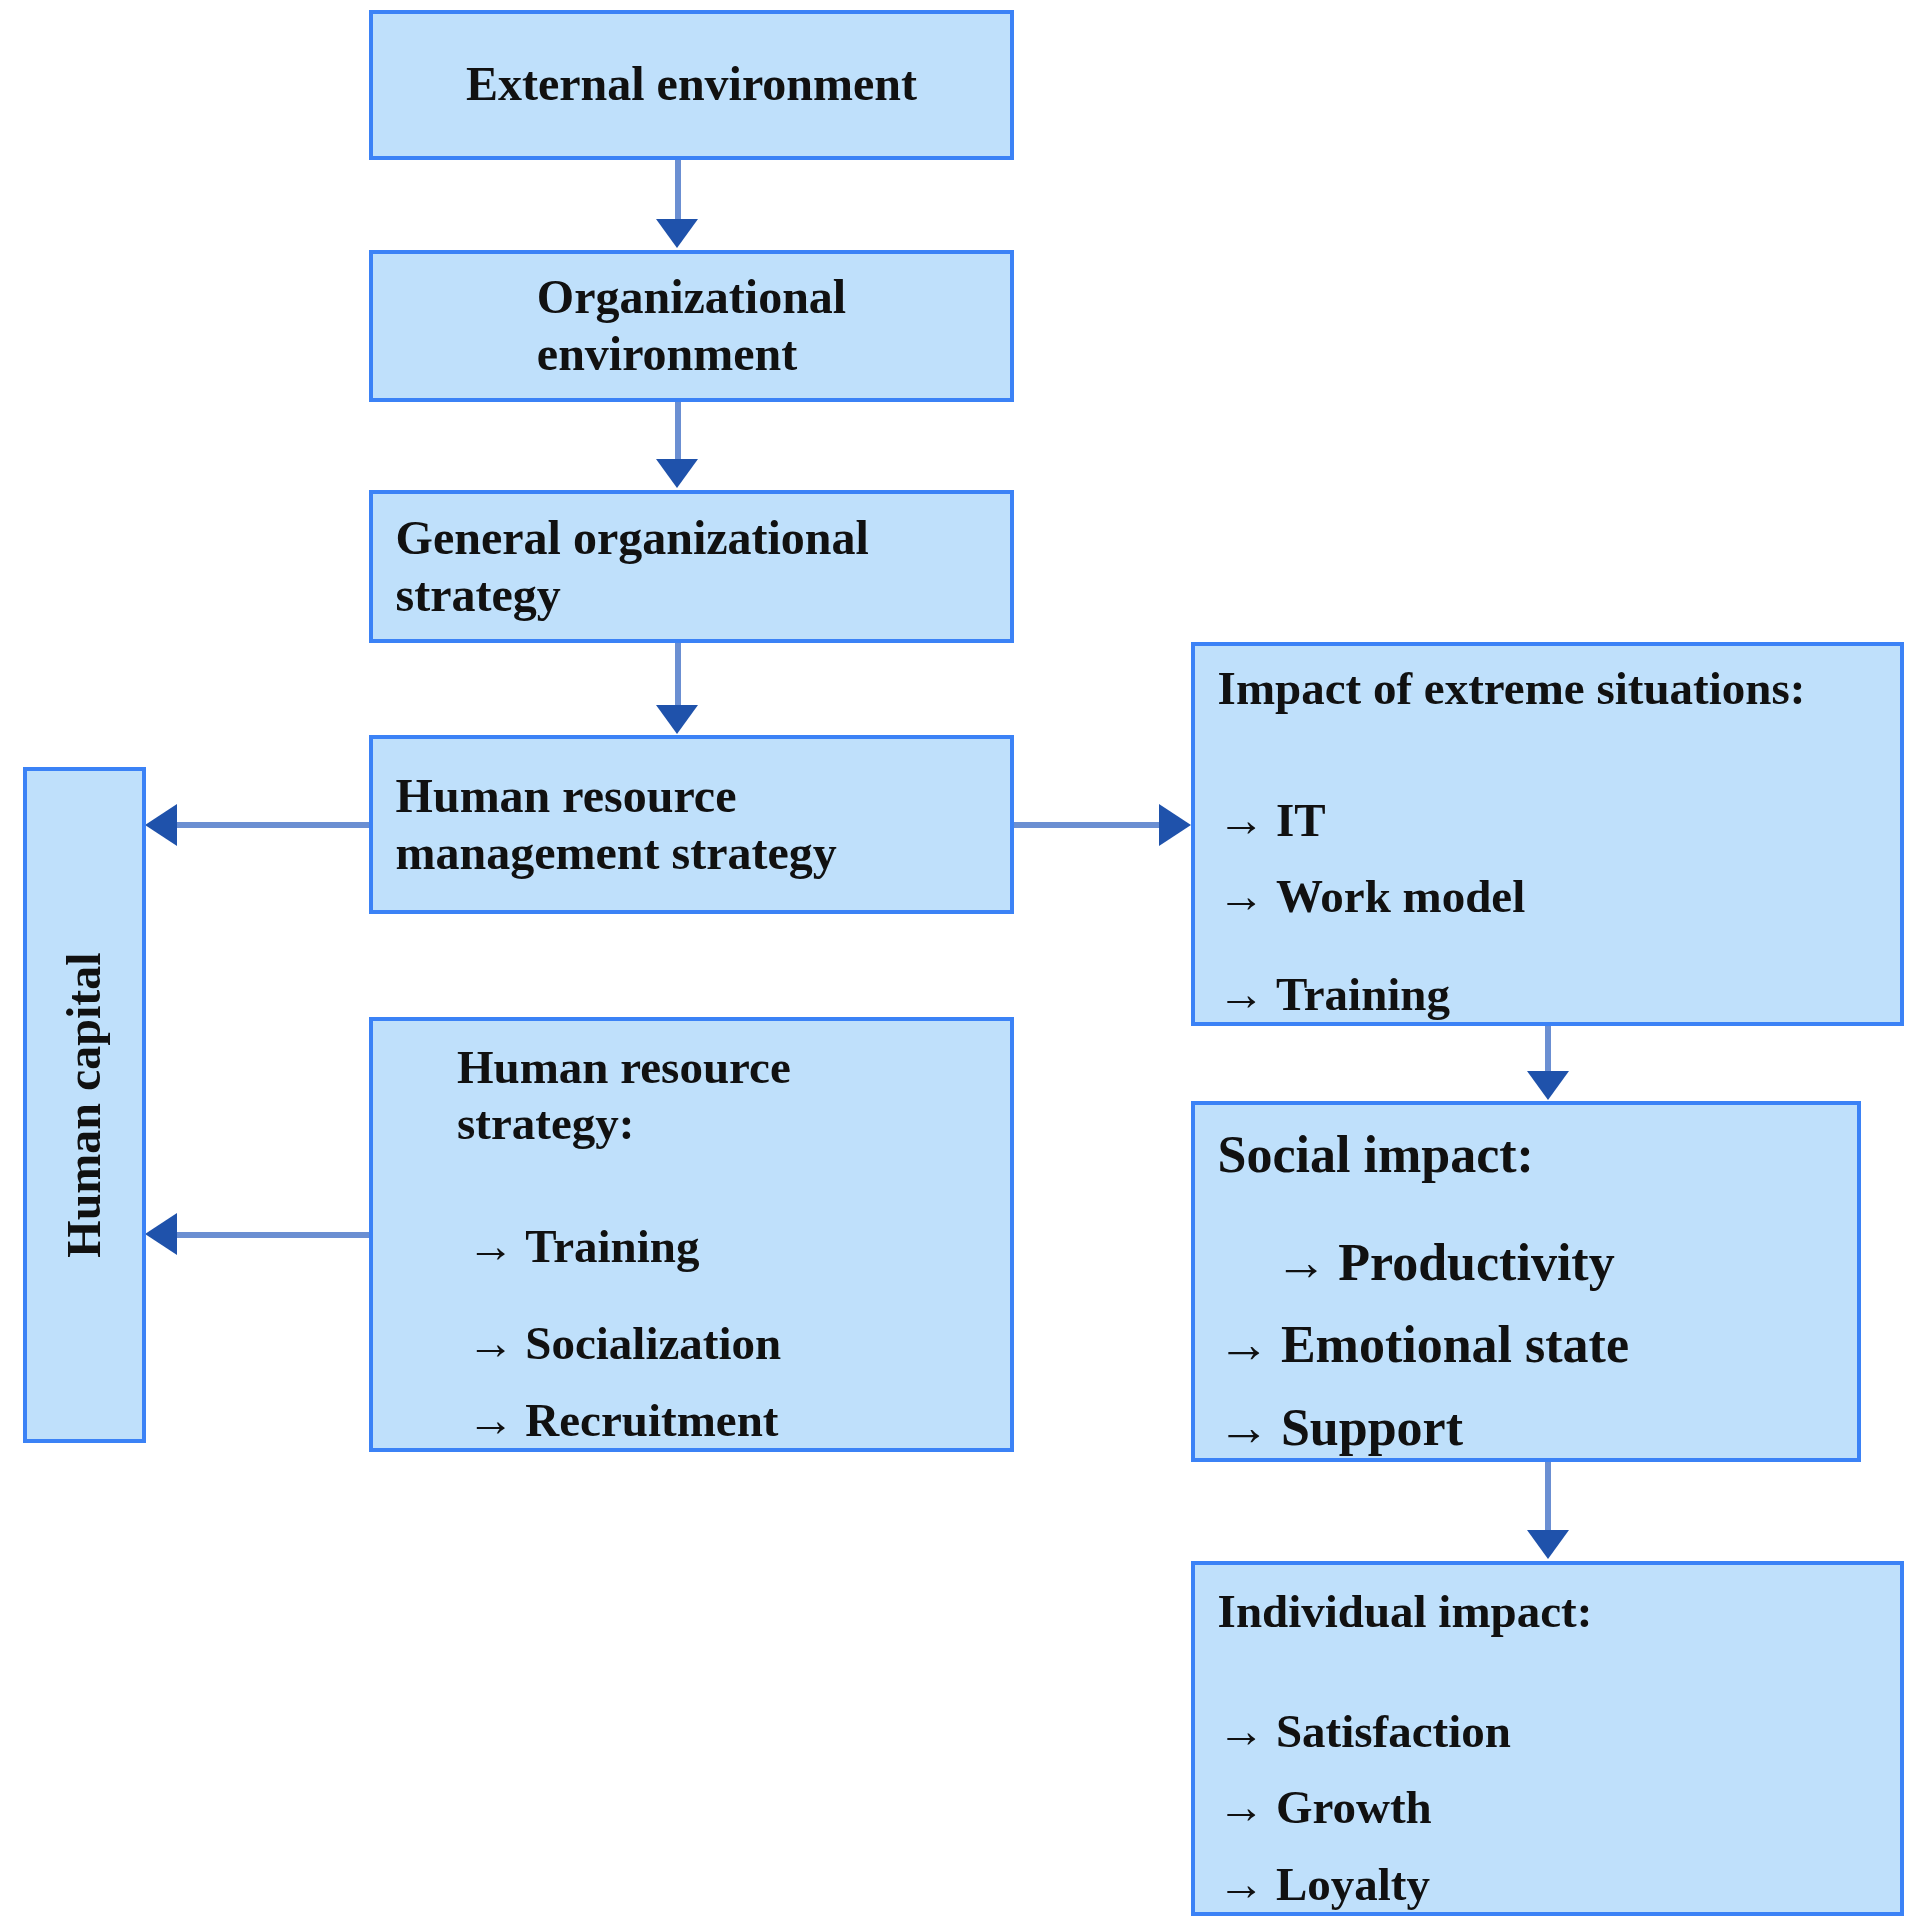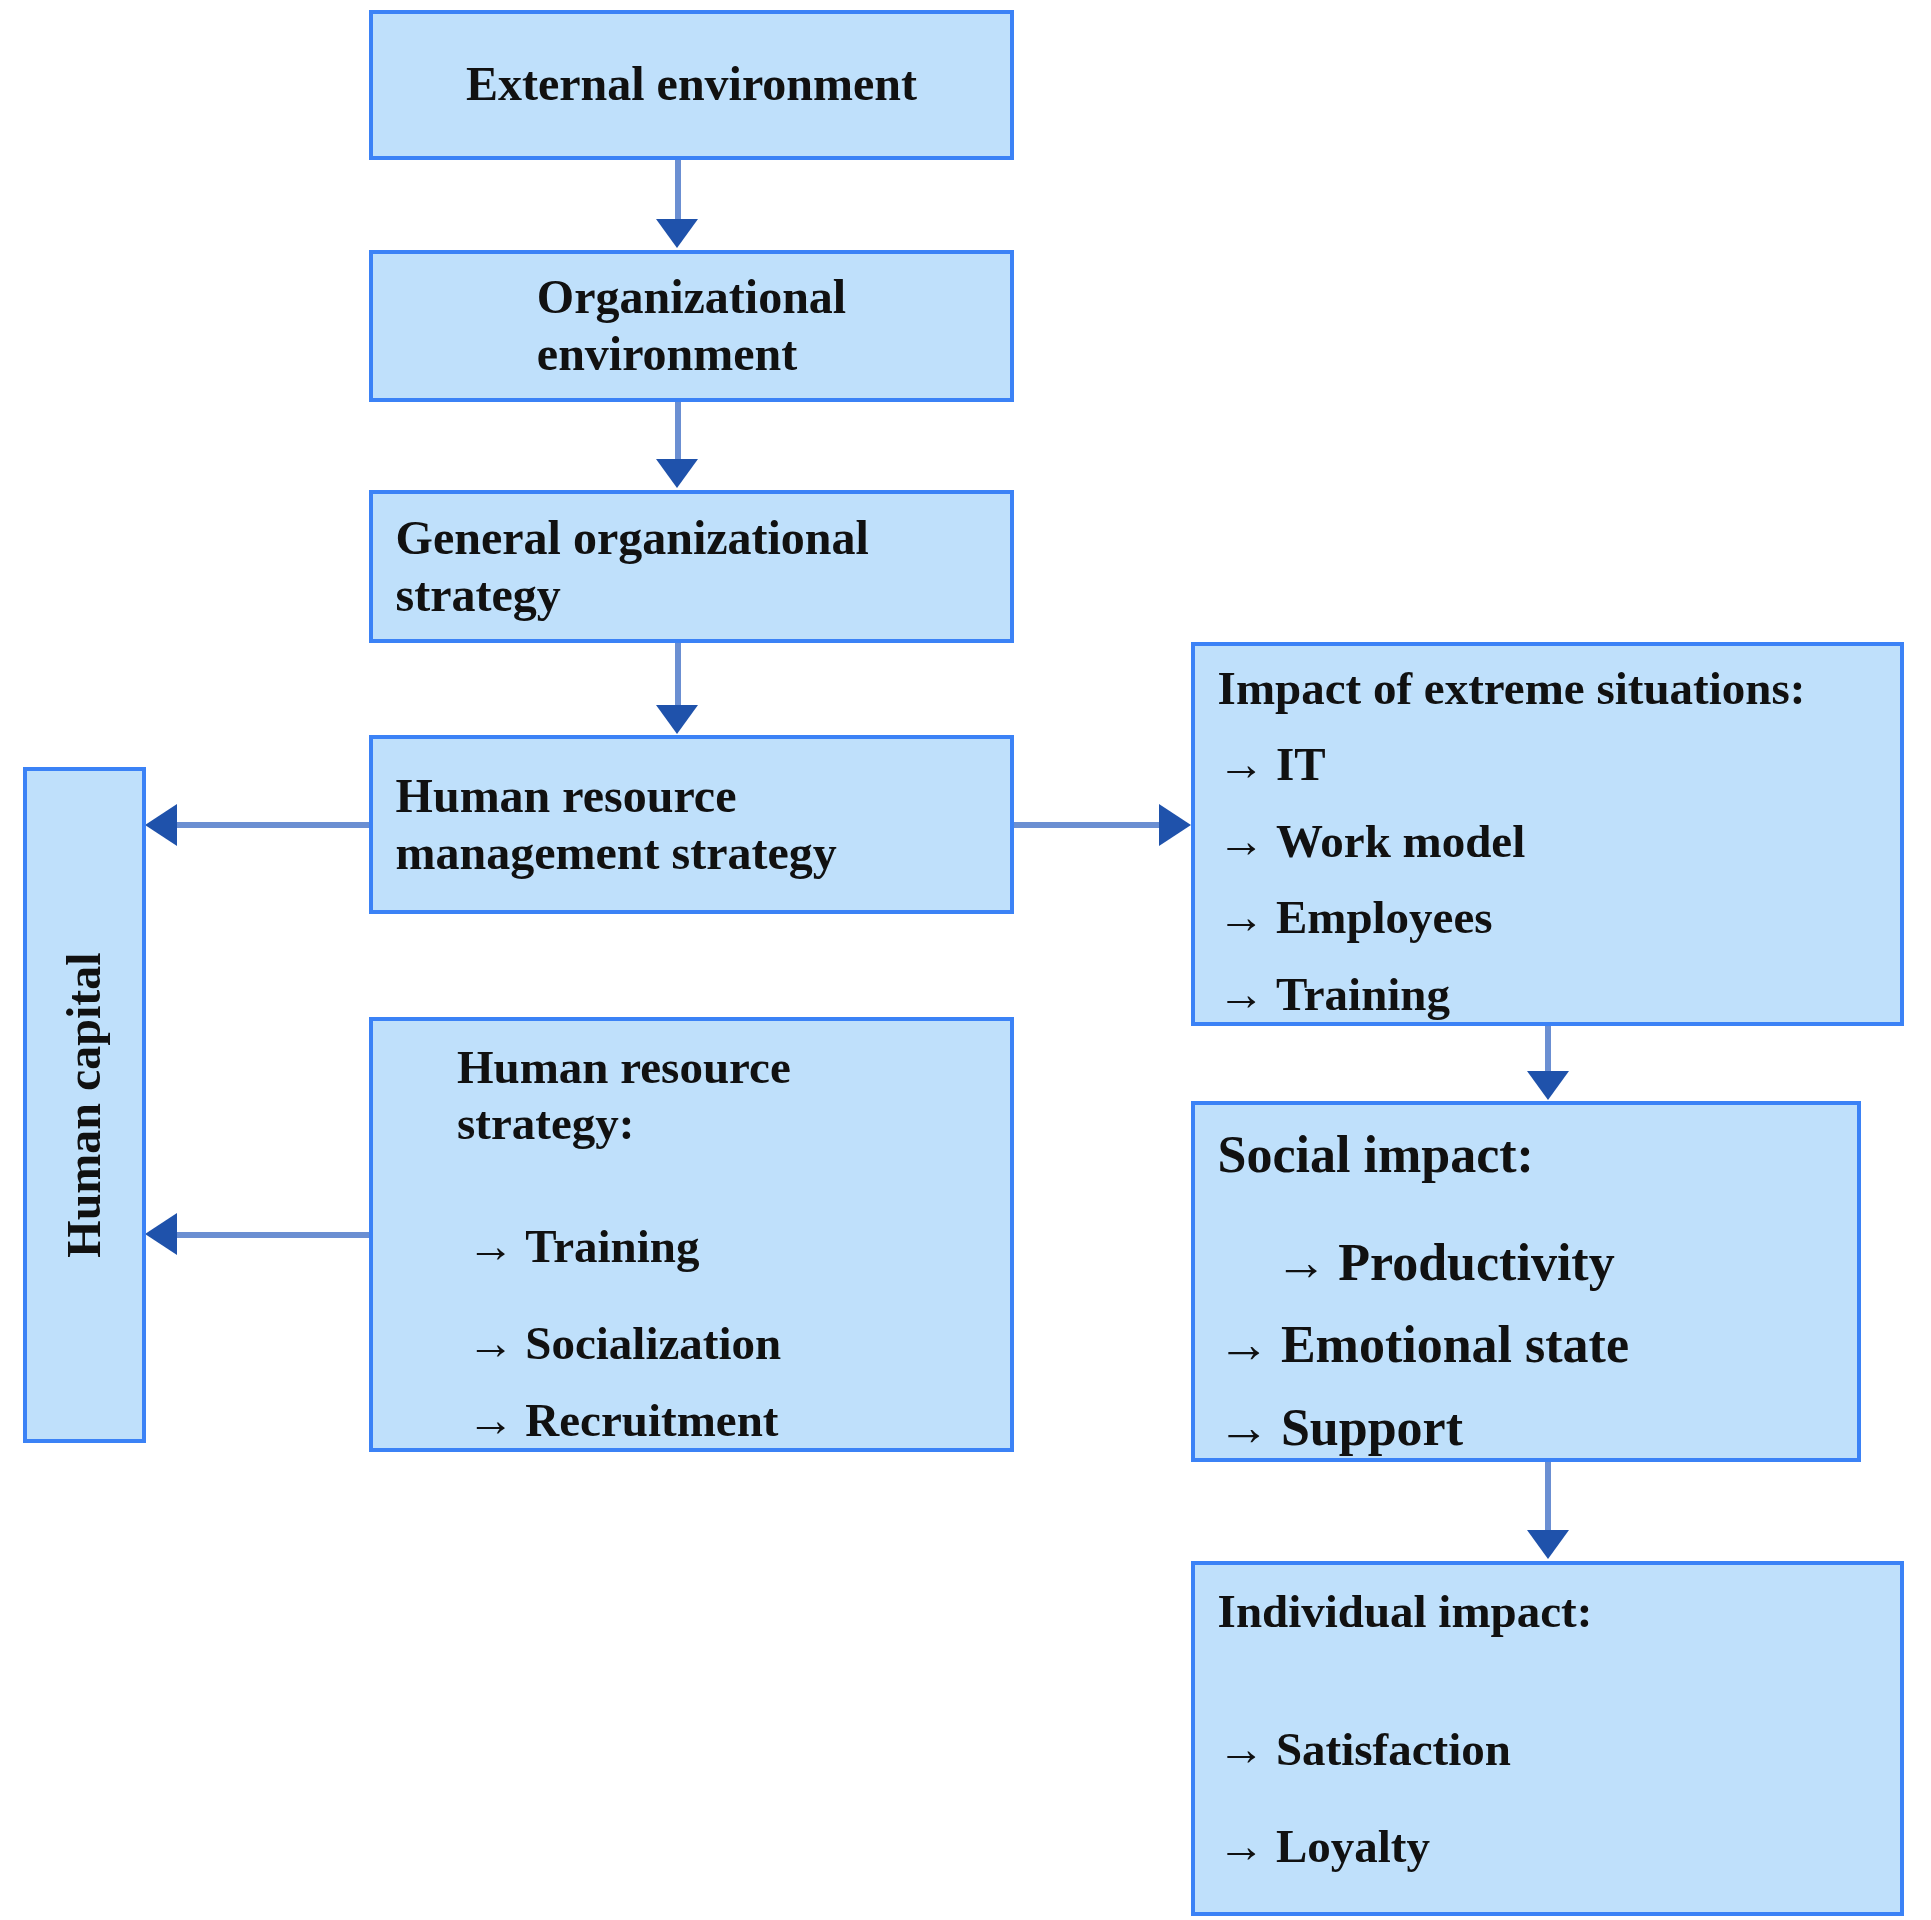--- a/index.html
+++ b/index.html
@@ -224,21 +224,20 @@
 
   <div class="box" id="box-extreme">
     <div class="box-inner">
       <span class="hdr">Impact of extreme situations:</span>
       <div class="gap-md"></div>
       <div class="items">
         <span class="item"><span class="arw">→</span><span>IT</span></span>
         <div class="gap-sm"></div>
         <span class="item"><span class="arw">→</span><span>Work model</span></span>
         <div class="gap-sm"></div>
-        <span class="item"><span class="arw">→</span><span>Employees</span></span>
         <div class="gap-sm"></div>
         <span class="item"><span class="arw">→</span><span>Training</span></span>
       </div>
     </div>
   </div>
 
   <div class="box" id="box-social">
     <div class="box-inner">
       <span class="hdr">Social impact:</span>
       <div class="gap-lg"></div>
@@ -252,20 +251,21 @@
     </div>
   </div>
 
   <div class="box" id="box-individual">
     <div class="box-inner">
       <span class="hdr">Individual impact:</span>
       <div class="gap-lg"></div>
       <div class="items">
         <span class="item"><span class="arw">→</span><span>Satisfaction</span></span>
         <div class="gap-sm"></div>
+        <span class="item"><span class="arw">→</span><span>Growth</span></span>
         <div class="gap-sm"></div>
         <span class="item"><span class="arw">→</span><span>Loyalty</span></span>
       </div>
     </div>
   </div>
 
 </div>
 
 
 </body></html>

